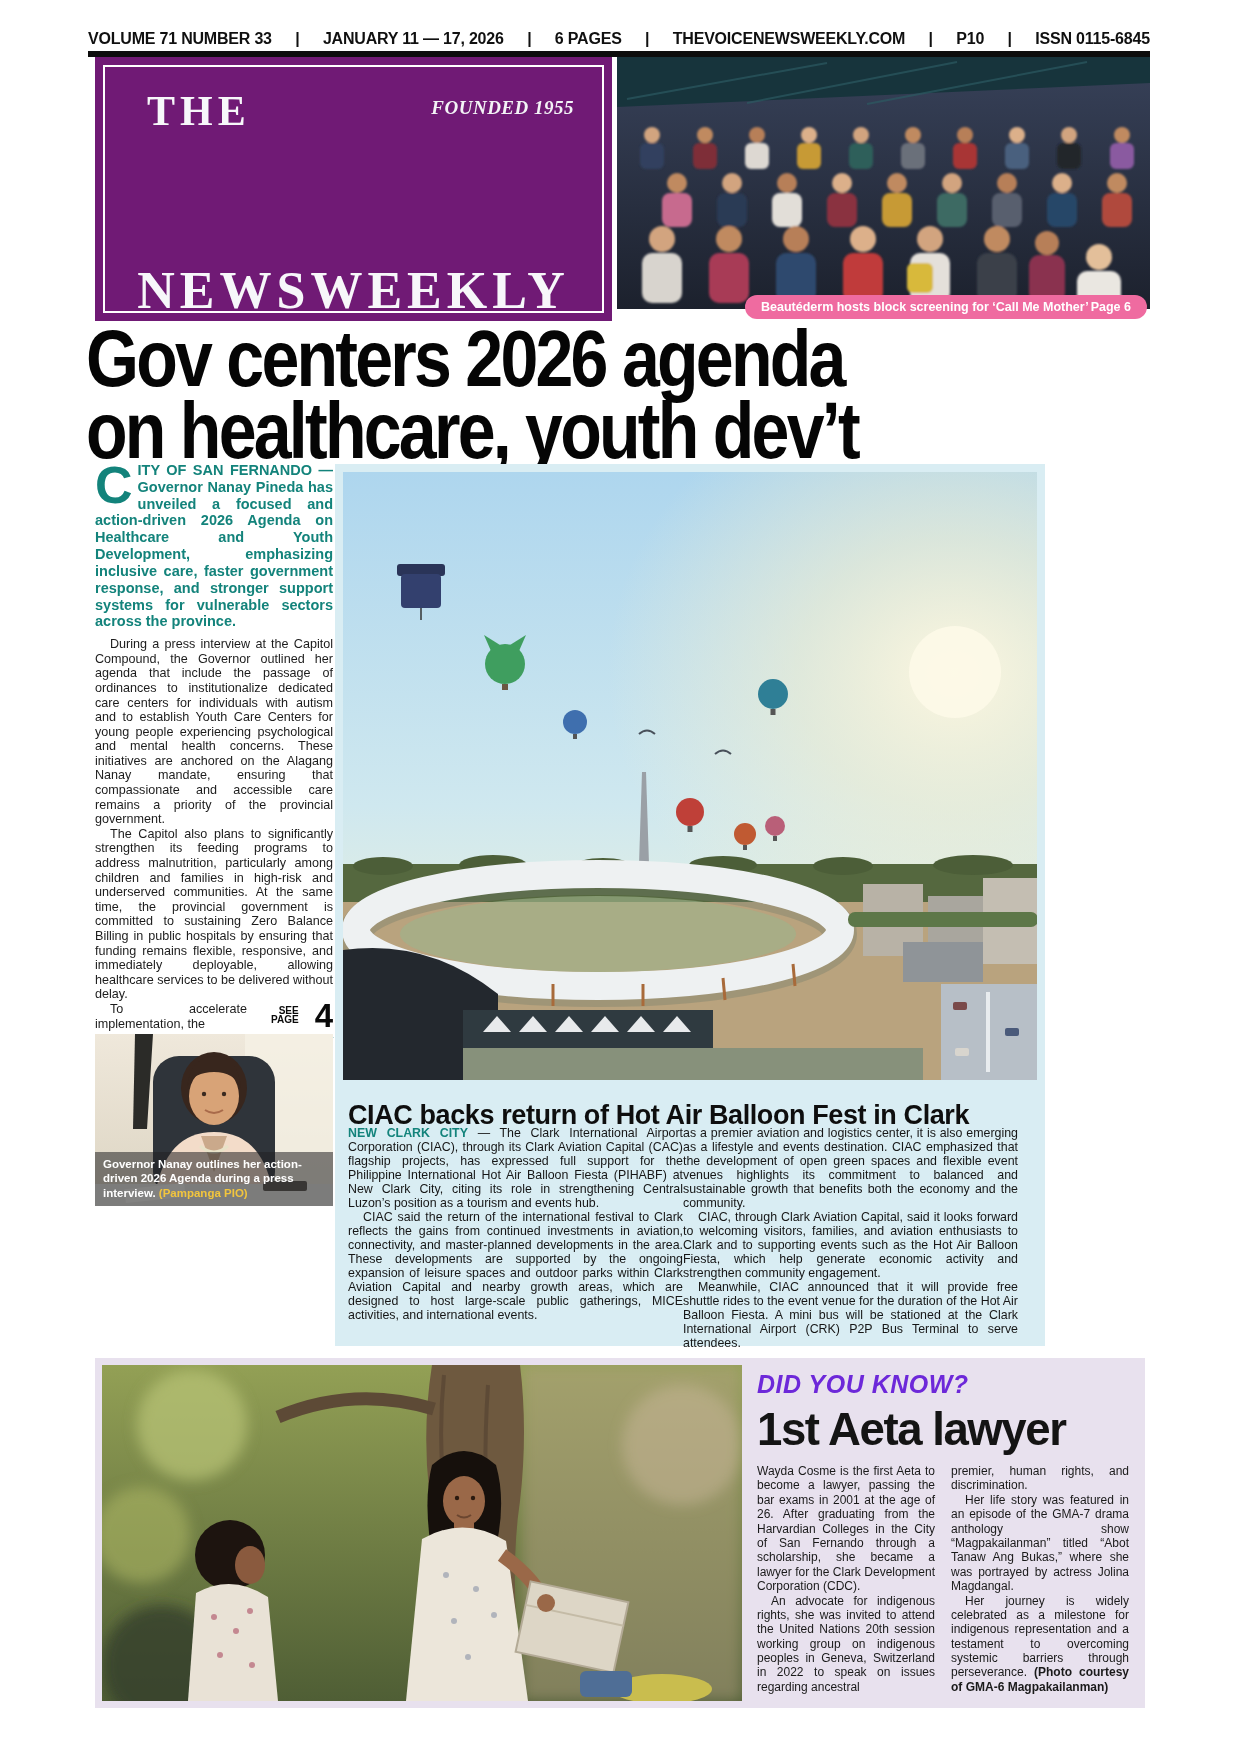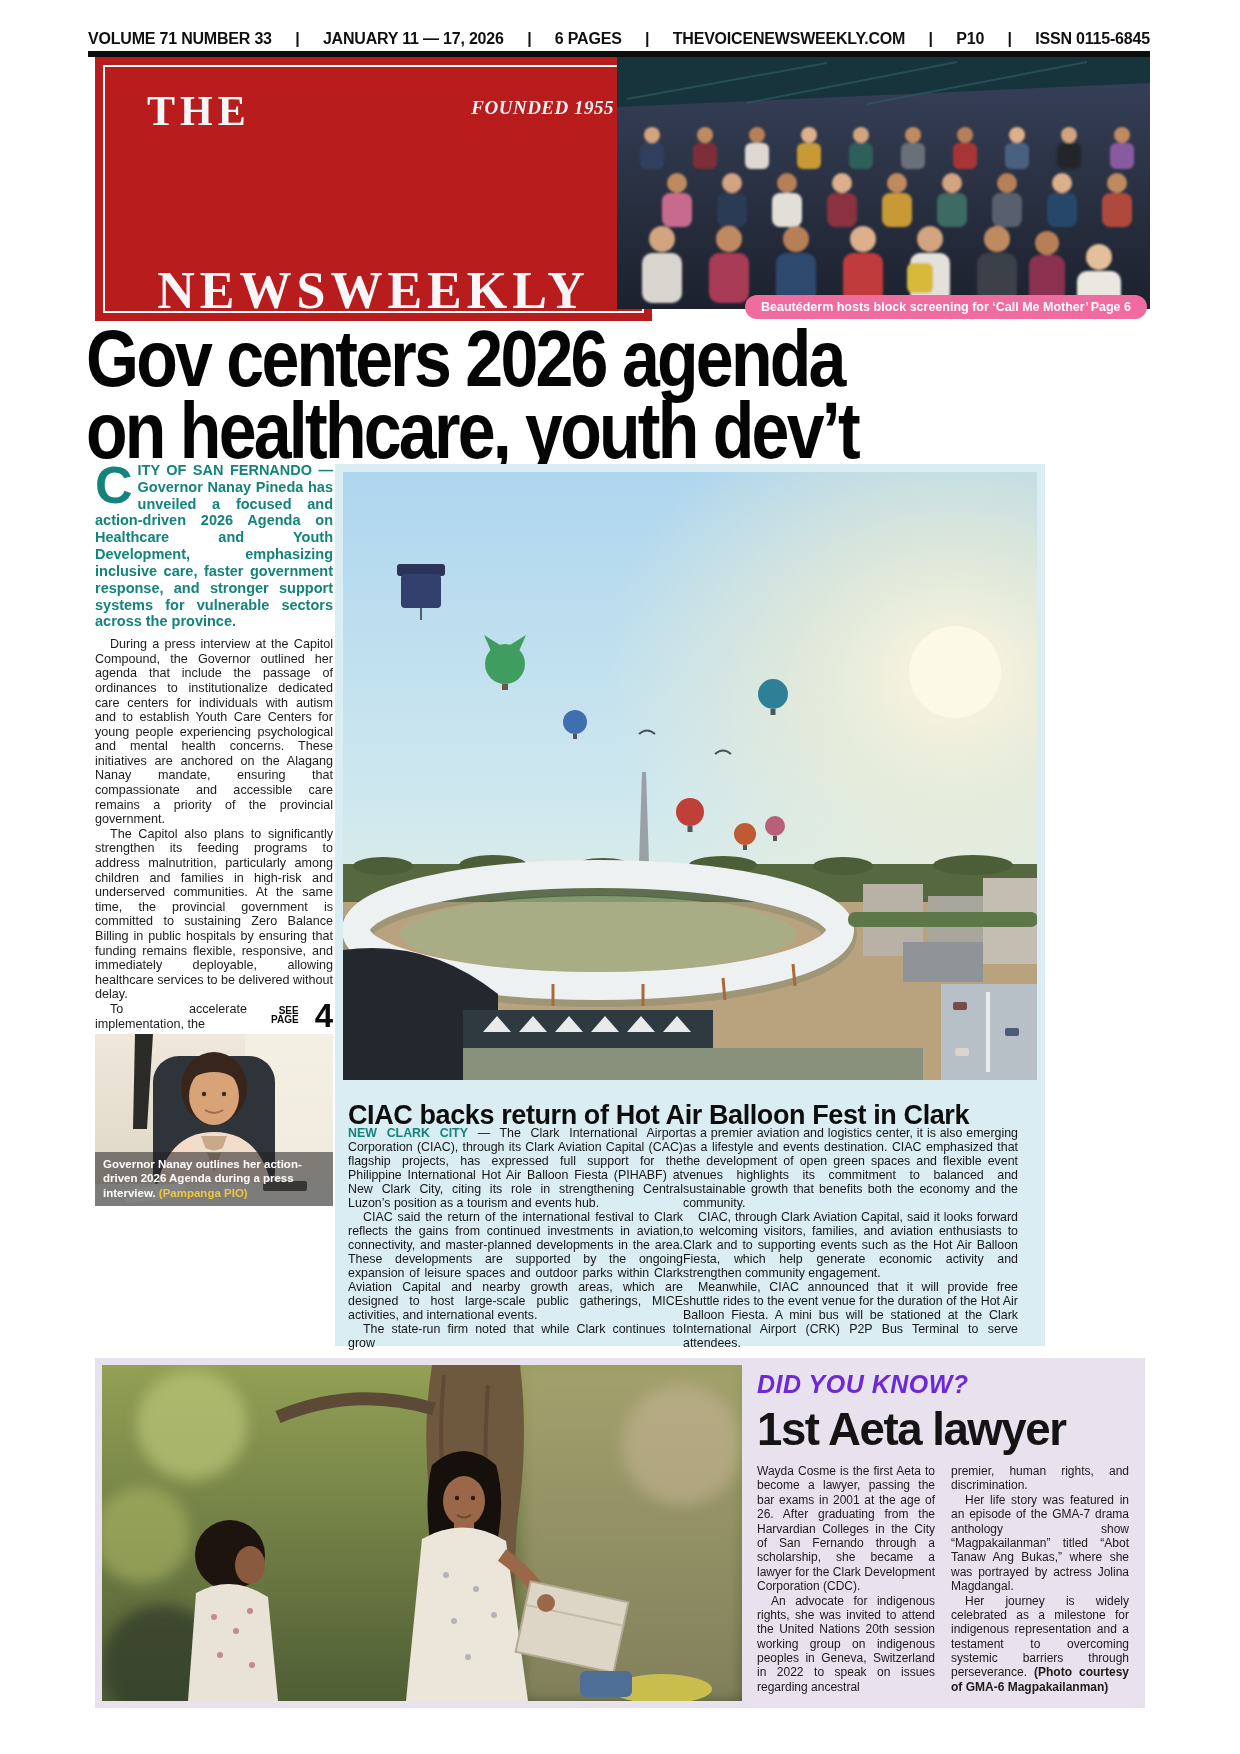--- a/index.html
+++ b/index.html
@@ -7,21 +7,21 @@
         font-family:"Liberation Sans",sans-serif;color:#1a1a1a;}
   .abs{position:absolute;}
 
   
   .topbar{left:88px;top:22px;width:1062px;height:26px;display:flex;justify-content:space-between;
           align-items:flex-end;font-weight:bold;font-size:16px;letter-spacing:-0.2px;color:#101010;
           border-bottom:6px solid #0d0d0d;padding-bottom:3px;white-space:nowrap;}
   .topbar .sep{padding:0 2px;}
 
   
-  .masthead{left:95px;top:57px;width:517px;height:264px;background:#b91c1c;padding-left:40px;}
+  .masthead{left:95px;top:57px;width:517px;height:264px;background:#701a75;}
   .masthead::after{content:"";position:absolute;inset:8px;border:2px solid #ffffff;pointer-events:none;}
   .mh-the{position:absolute;left:52px;top:30px;font-family:"Liberation Serif",serif;font-weight:bold;
           font-size:42px;color:#f7f7fa;letter-spacing:5px;}
   .mh-founded{position:absolute;right:38px;top:40px;font-family:"Liberation Serif",serif;font-style:italic;
           font-weight:bold;font-size:19px;color:#f3f3f6;letter-spacing:0.5px;}
   .mh-voice{position:absolute;left:0;right:0;top:62px;text-align:center;font-family:"Liberation Serif",serif;
           font-weight:bold;font-size:128px;line-height:1;letter-spacing:3px;color:#f0d48a;
           background:linear-gradient(180deg,#ffffff 6%,#fdf7e0 34%,#f4e2a6 58%,#e9ca79 88%);
           -webkit-background-clip:text;background-clip:text;-webkit-text-fill-color:transparent;}
   .mh-sub{position:absolute;left:0;right:0;top:204px;text-align:center;font-family:"Liberation Serif",serif;
@@ -343,21 +343,20 @@
           </g>
           <rect x="120" y="576" width="460" height="32" fill="#87917b"></rect>
         </g>
       </svg>
     </div>
     <div class="ciac-headline">CIAC backs return of Hot Air Balloon Fest in Clark</div>
     <div class="ciac-cols">
       <div class="newscol">
         <p class="nofirst"><span class="dateline">NEW CLARK CITY</span><span> — The Clark International Airport Corporation (CIAC), through its Clark Aviation Capital (CAC) flagship projects, has expressed full support for the Philippine International Hot Air Balloon Fiesta (PIHABF) at New Clark City, citing its role in strengthening Central Luzon’s position as a tourism and events hub.</span></p>
         <p>CIAC said the return of the international festival to Clark reflects the gains from continued investments in aviation, connectivity, and master-planned developments in the area. These developments are supported by the ongoing expansion of leisure spaces and outdoor parks within Clark Aviation Capital and nearby growth areas, which are designed to host large-scale public gatherings, MICE activities, and international events.</p>
-        <p>The state-run firm noted that while Clark continues to grow</p>
       </div>
       <div class="newscol">
         <p class="nofirst">as a premier aviation and logistics center, it is also emerging as a lifestyle and events destination. CIAC emphasized that the development of open green spaces and flexible event venues highlights its commitment to balanced and sustainable growth that benefits both the economy and the community.</p>
         <p>CIAC, through Clark Aviation Capital, said it looks forward to welcoming visitors, families, and aviation enthusiasts to Clark and to supporting events such as the Hot Air Balloon Fiesta, which help generate economic activity and strengthen community engagement.</p>
         <p>Meanwhile, CIAC announced that it will provide free shuttle rides to the event venue for the duration of the Hot Air Balloon Fiesta. A mini bus will be stationed at the Clark International Airport (CRK) P2P Bus Terminal to serve attendees.</p>
       </div>
     </div>
   </div>
 
   <div class="abs dykbox">

